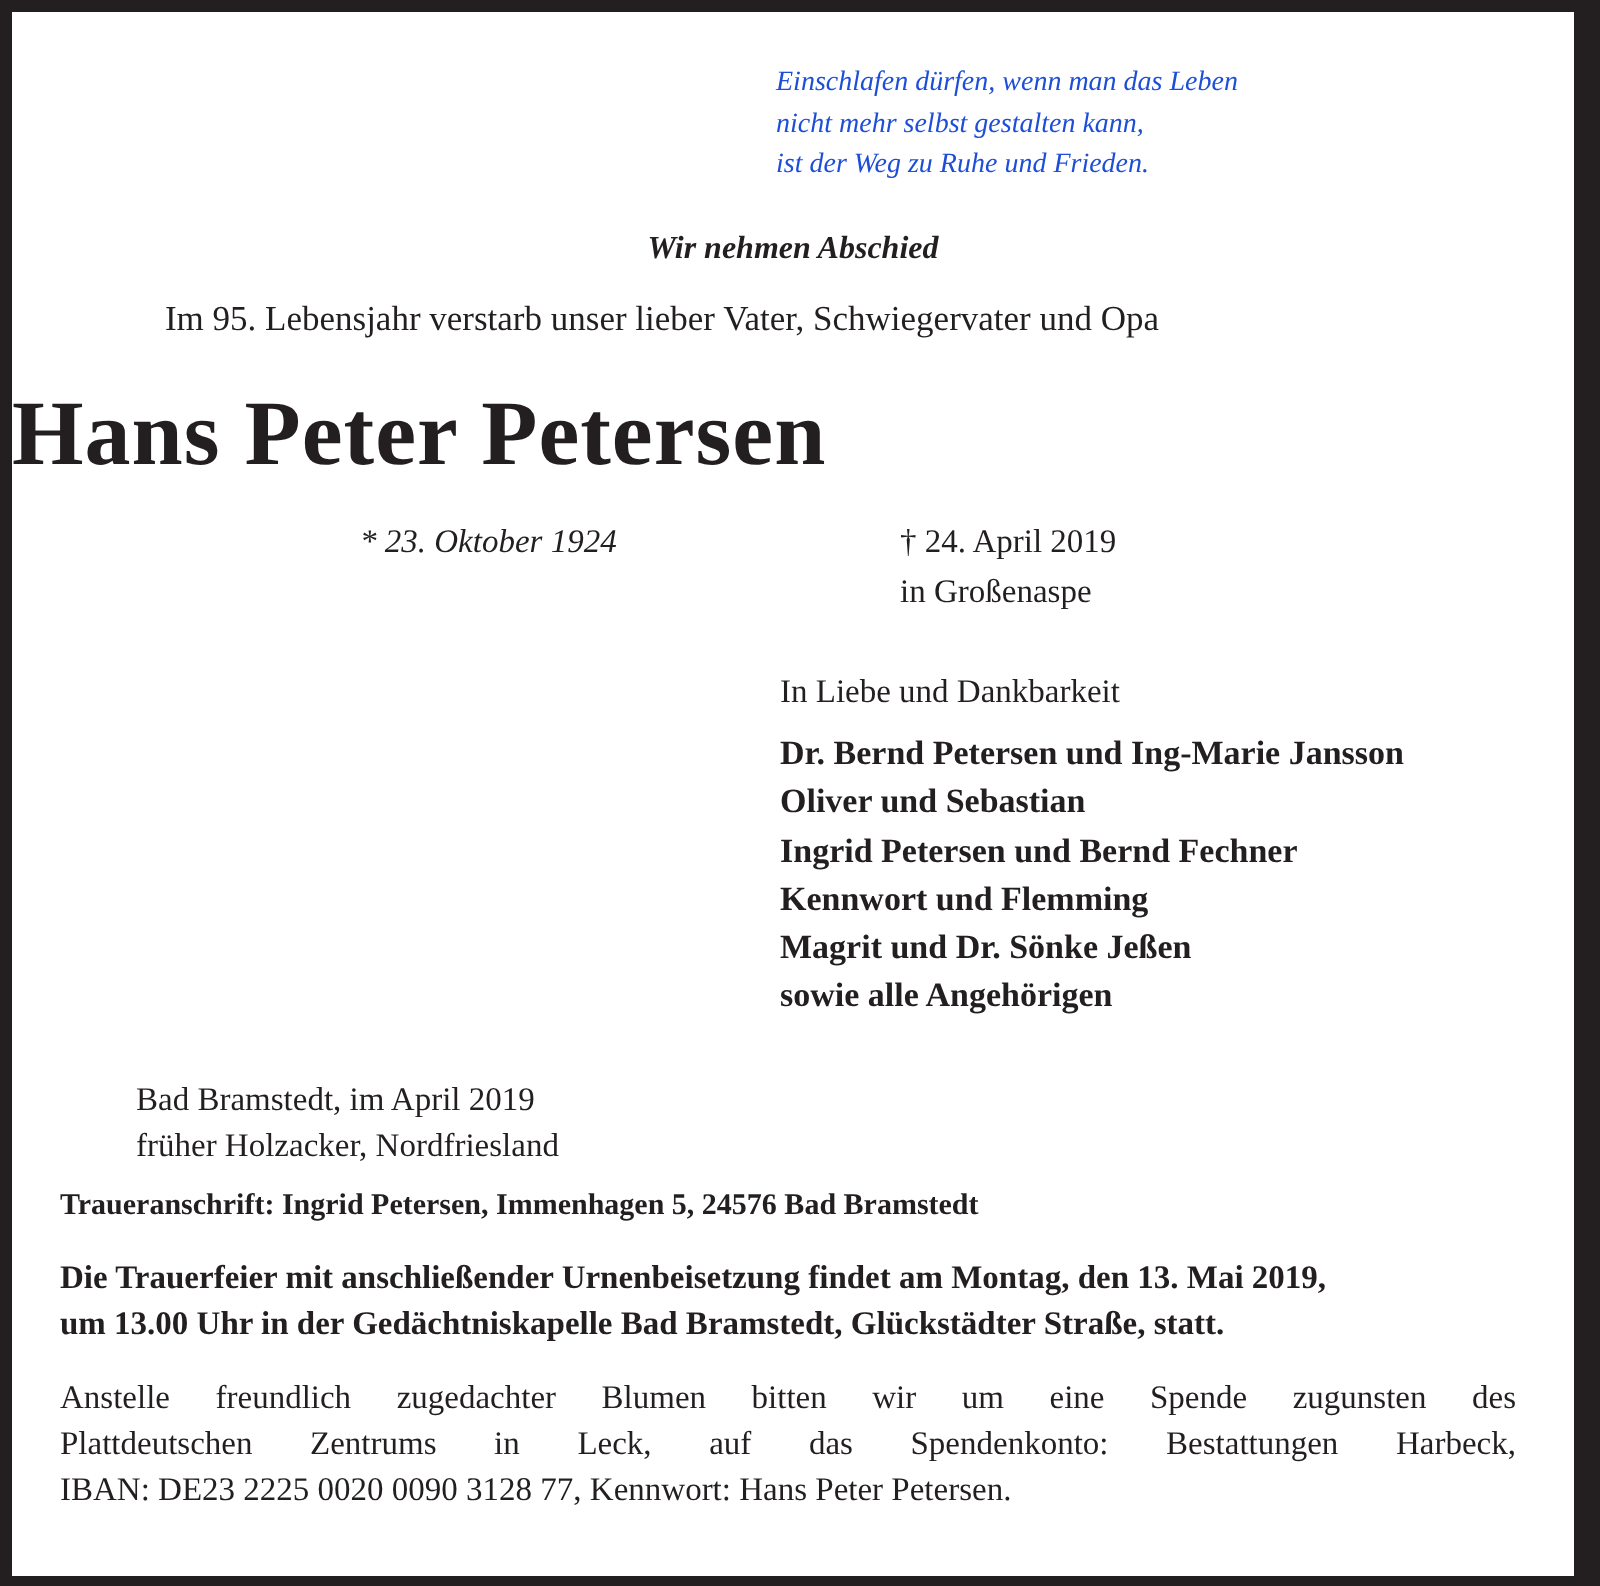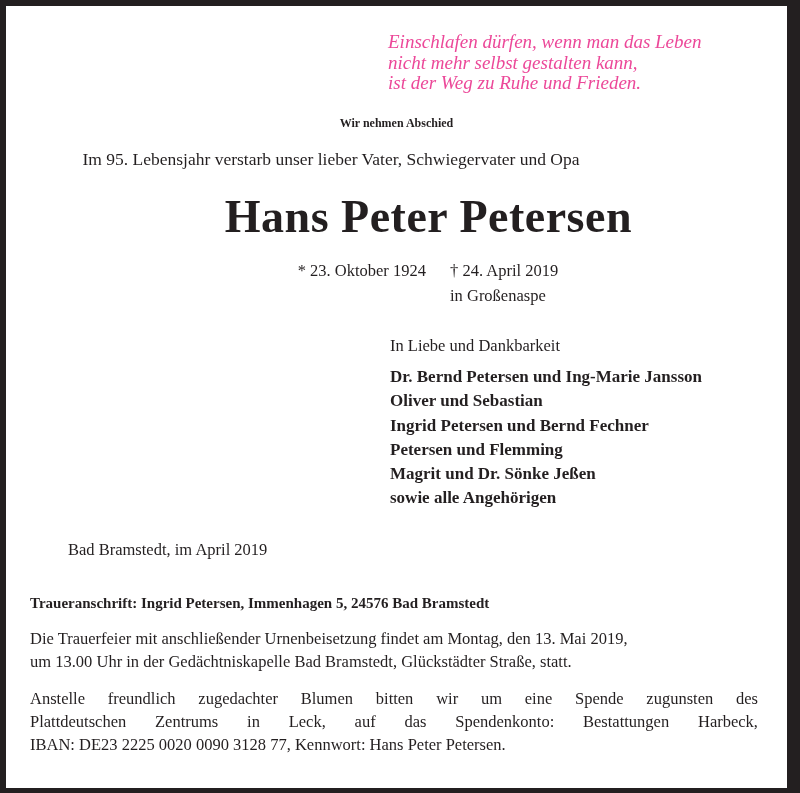--- a/index.html
+++ b/index.html
@@ -21,54 +21,56 @@
       height: 782px;
       background: #ffffff;
       color: #231f20;
       font-family: "Liberation Serif", "DejaVu Serif", serif;
     }
     .abs { position: absolute; white-space: nowrap; }
     .motto {
       left: 382px;
       top: 26px;
       font-style: italic;
-      font-size: 19px;
+      font-size: 14px;
       line-height: 20.5px;
-      color: #ec4899;
+      color: #1d4ed8;
     }
     .motto div { margin: 0; }
     .heading {
       left: 0; width: 781px;
       top: 110px;
       text-align: center;
       font-weight: bold;
-      font-size: 12px;
+      font-size: 16px;
+      font-style: italic;
     }
     .intro {
       left: 0; width: 650px;
       top: 143px;
       text-align: center;
       font-size: 17.5px;
     }
     .name {
       left: 0; width: 626px;
       top: 183px;
-      text-align: right;
+      text-align: left;
       font-weight: bold;
       font-size: 46px;
       letter-spacing: 0.5px;
       line-height: 56px;
     }
     .birth {
-      left: 190px;
+      left: 174px;
       width: 230px;
       top: 252px;
-      text-align: right;
+      text-align: left;
       font-size: 16.5px;
       line-height: 25px;
+      font-style: italic;
     }
     .death {
       left: 444px;
       top: 252px;
       font-size: 16.5px;
       line-height: 25px;
     }
     .thanks-label {
       left: 384px;
       top: 330px;
@@ -96,21 +98,21 @@
     }
     .para {
       left: 24px;
       width: 728px;
       font-size: 16.5px;
       line-height: 23px;
       white-space: normal;
       text-align: justify;
       text-align-last: left;
     }
-    .ceremony { top: 621px; }
+    .ceremony { top: 621px; font-weight: bold; }
     .donation { top: 681px; }
     .para .line { display: block; }
     .justify-line {
       display: block;
       text-align: justify;
       text-align-last: justify;
     }
   </style>
 </head>
 <body>
@@ -137,27 +139,28 @@
     <div>† 24. April 2019</div>
     <div>in Großenaspe</div>
   </div>
 
   <div class="abs thanks-label">In Liebe und Dankbarkeit</div>
 
   <div class="abs mourners">
     <div>Dr. Bernd Petersen und Ing-Marie Jansson</div>
     <div>Oliver und Sebastian</div>
     <div>Ingrid Petersen und Bernd Fechner</div>
-    <div>Petersen und Flemming</div>
+    <div>Kennwort und Flemming</div>
     <div>Magrit und Dr. Sönke Jeßen</div>
     <div>sowie alle Angehörigen</div>
   </div>
 
   <div class="abs place-date">
     <div>Bad Bramstedt, im April 2019</div>
+    <div>früher Holzacker, Nordfriesland</div>
   </div>
 
   <div class="abs address">Traueranschrift: Ingrid Petersen, Immenhagen 5, 24576 Bad Bramstedt</div>
 
   <div class="abs para ceremony">
     <span class="line">Die Trauerfeier mit anschließender Urnenbeisetzung findet am Montag, den 13. Mai 2019,</span>
     <span class="line">um 13.00 Uhr in der Gedächtniskapelle Bad Bramstedt, Glückstädter Straße, statt.</span>
   </div>
 
   <div class="abs para donation">

